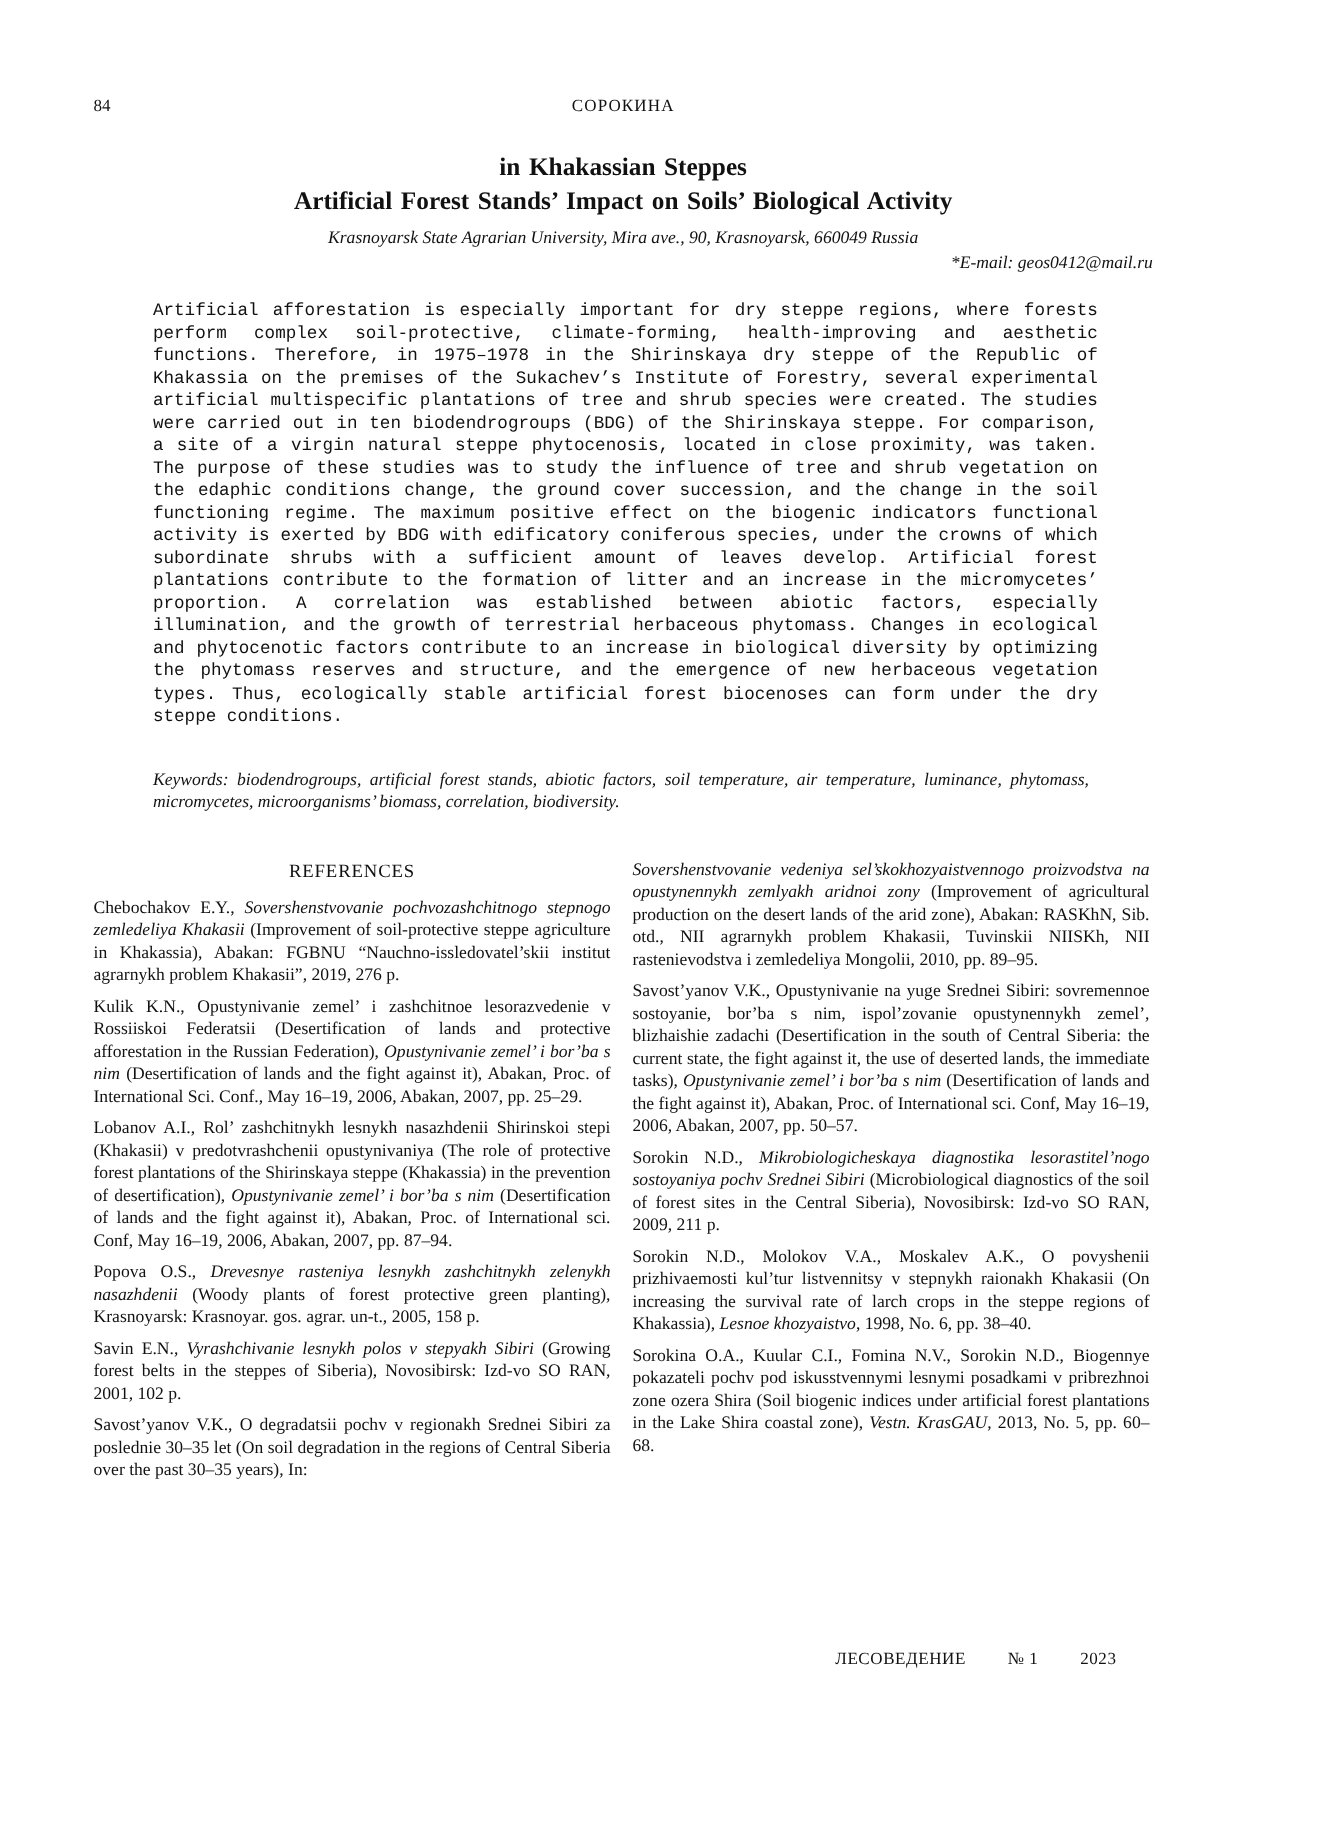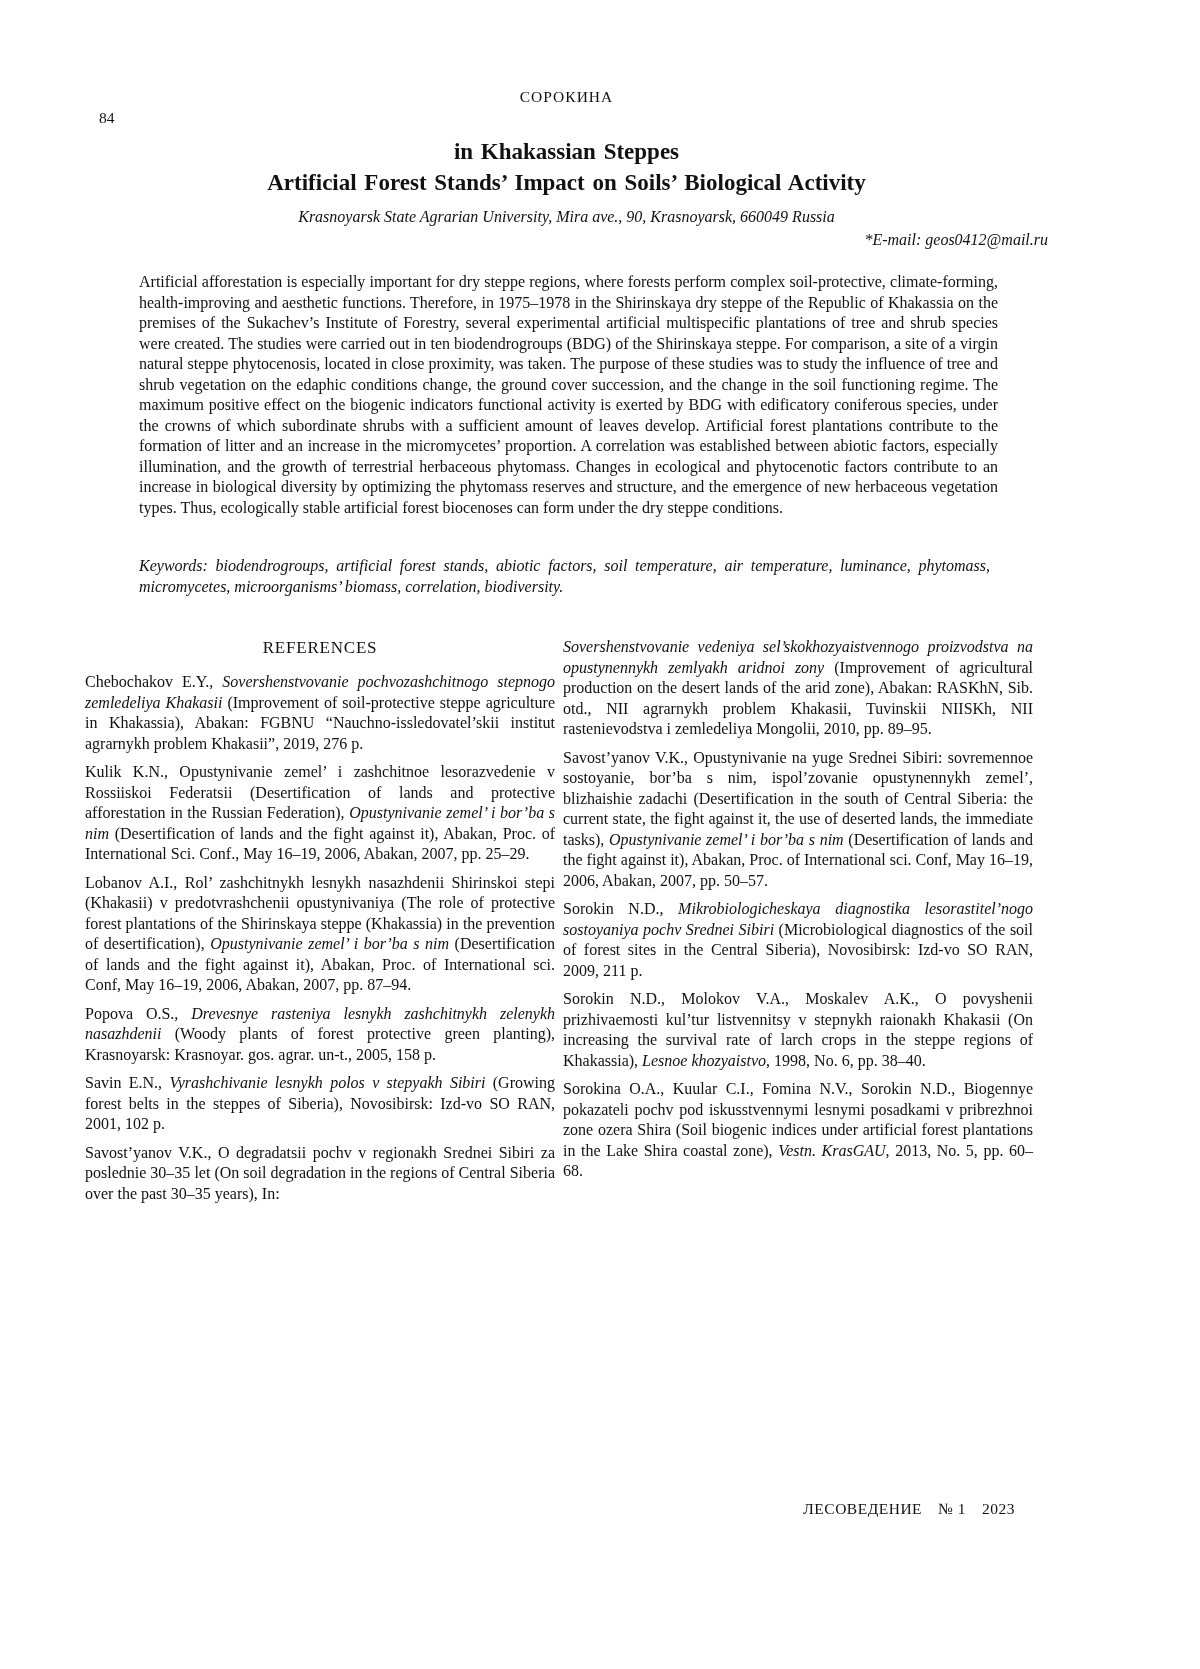--- a/index.html
+++ b/index.html
@@ -22,23 +22,22 @@
     box-sizing: border-box;
     padding: 88px 152px 0 85px; 
   }
   .header-row {
     position: relative;
     height: 22px;
     font-size: 15.5px;
   }
   .page-number {
     position: absolute;
-    left: 14px;
+    left: 0;
     top: 0;
-    margin-top: 21px;
   }
   .running-head {
     position: absolute;
     left: 0;
     right: 0;
     top: 0;
     text-align: center;
     letter-spacing: 1px;
   }
   .title-block {
@@ -67,32 +66,33 @@
     text-align: right;
     font-style: italic;
     font-size: 16px;
     line-height: 20px;
   }
   .abstract {
     margin: 22px 50px 0 54px;
     text-align: justify;
     font-size: 16px;
     line-height: 20.5px;
+    font-family: Liberation Mono, monospace;
   }
   .keywords {
     margin: 38px 58px 0 54px;
     text-align: justify;
     font-style: italic;
     font-size: 16px;
     line-height: 20.5px;
   }
   .references-section {
     margin-top: 40px;
     display: flex;
-    gap: 8px;
+    gap: 20px;
   }
   .ref-col {
     width: 470px;
     box-sizing: border-box;
   }
   .references-heading {
     font-size: 17px;
     font-weight: normal;
     text-align: center;
     letter-spacing: 0.8px;
@@ -106,21 +106,21 @@
     line-height: 20.5px;
   }
   .ref .it {
     font-style: italic;
   }
   .journal-footer {
     position: absolute;
     top: 1500px;
     right: 185px;
     display: flex;
-    gap: 16px;
+    gap: 38px;
     font-size: 15.5px;
     letter-spacing: 0.5px;
     justify-content: flex-end;
   }
 </style>
 </head>
 <body>
 
 <div class="page">
 

